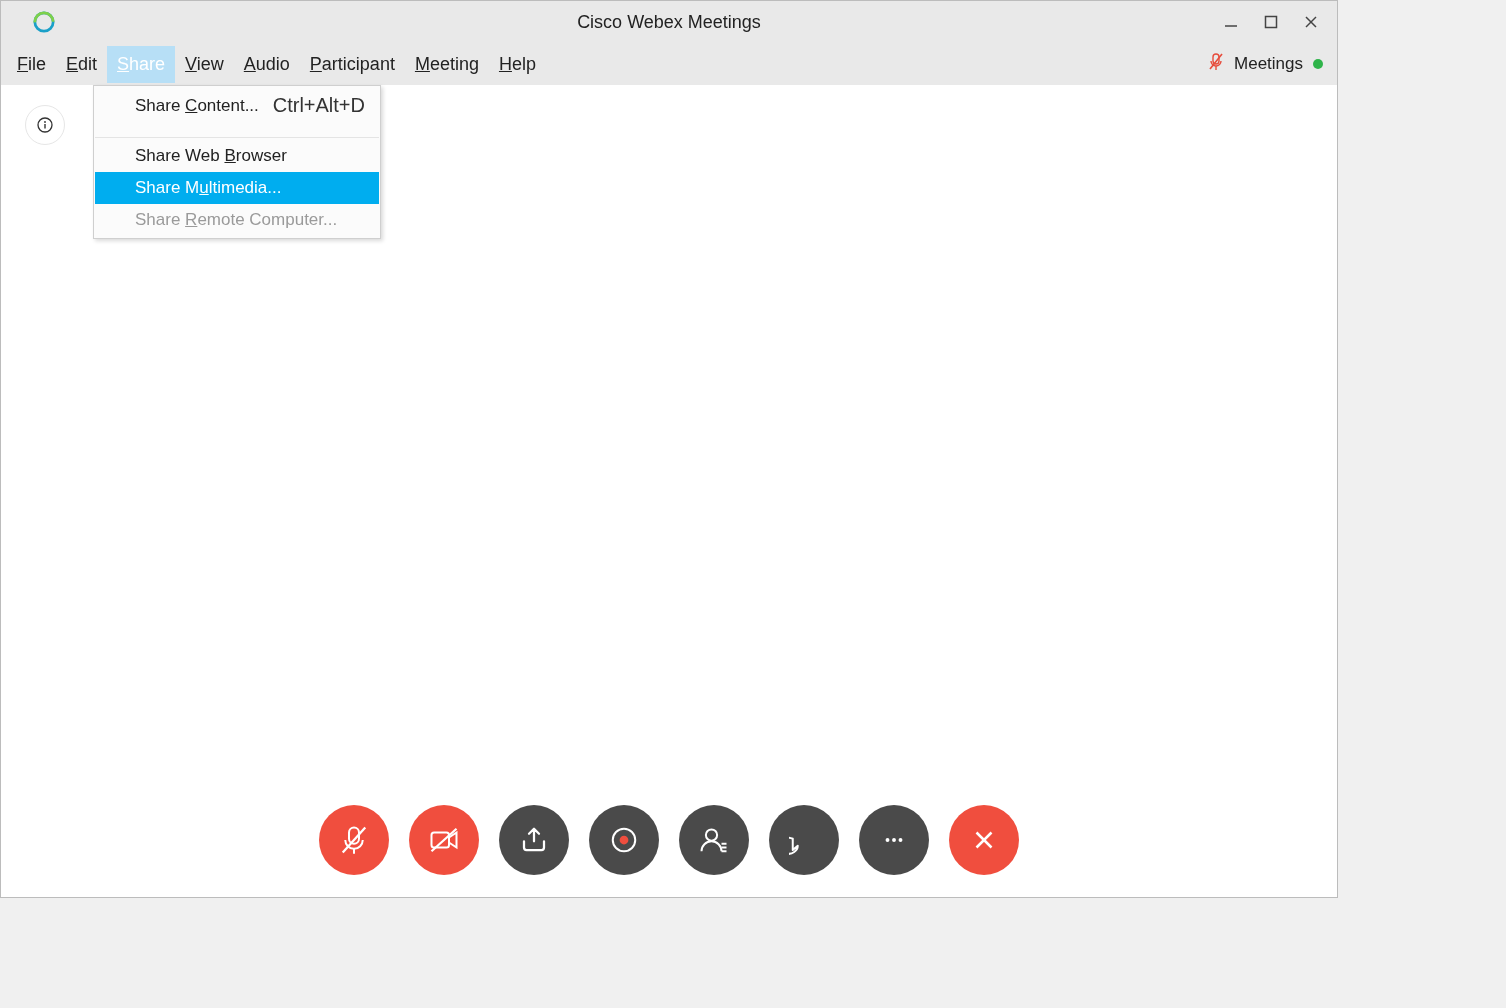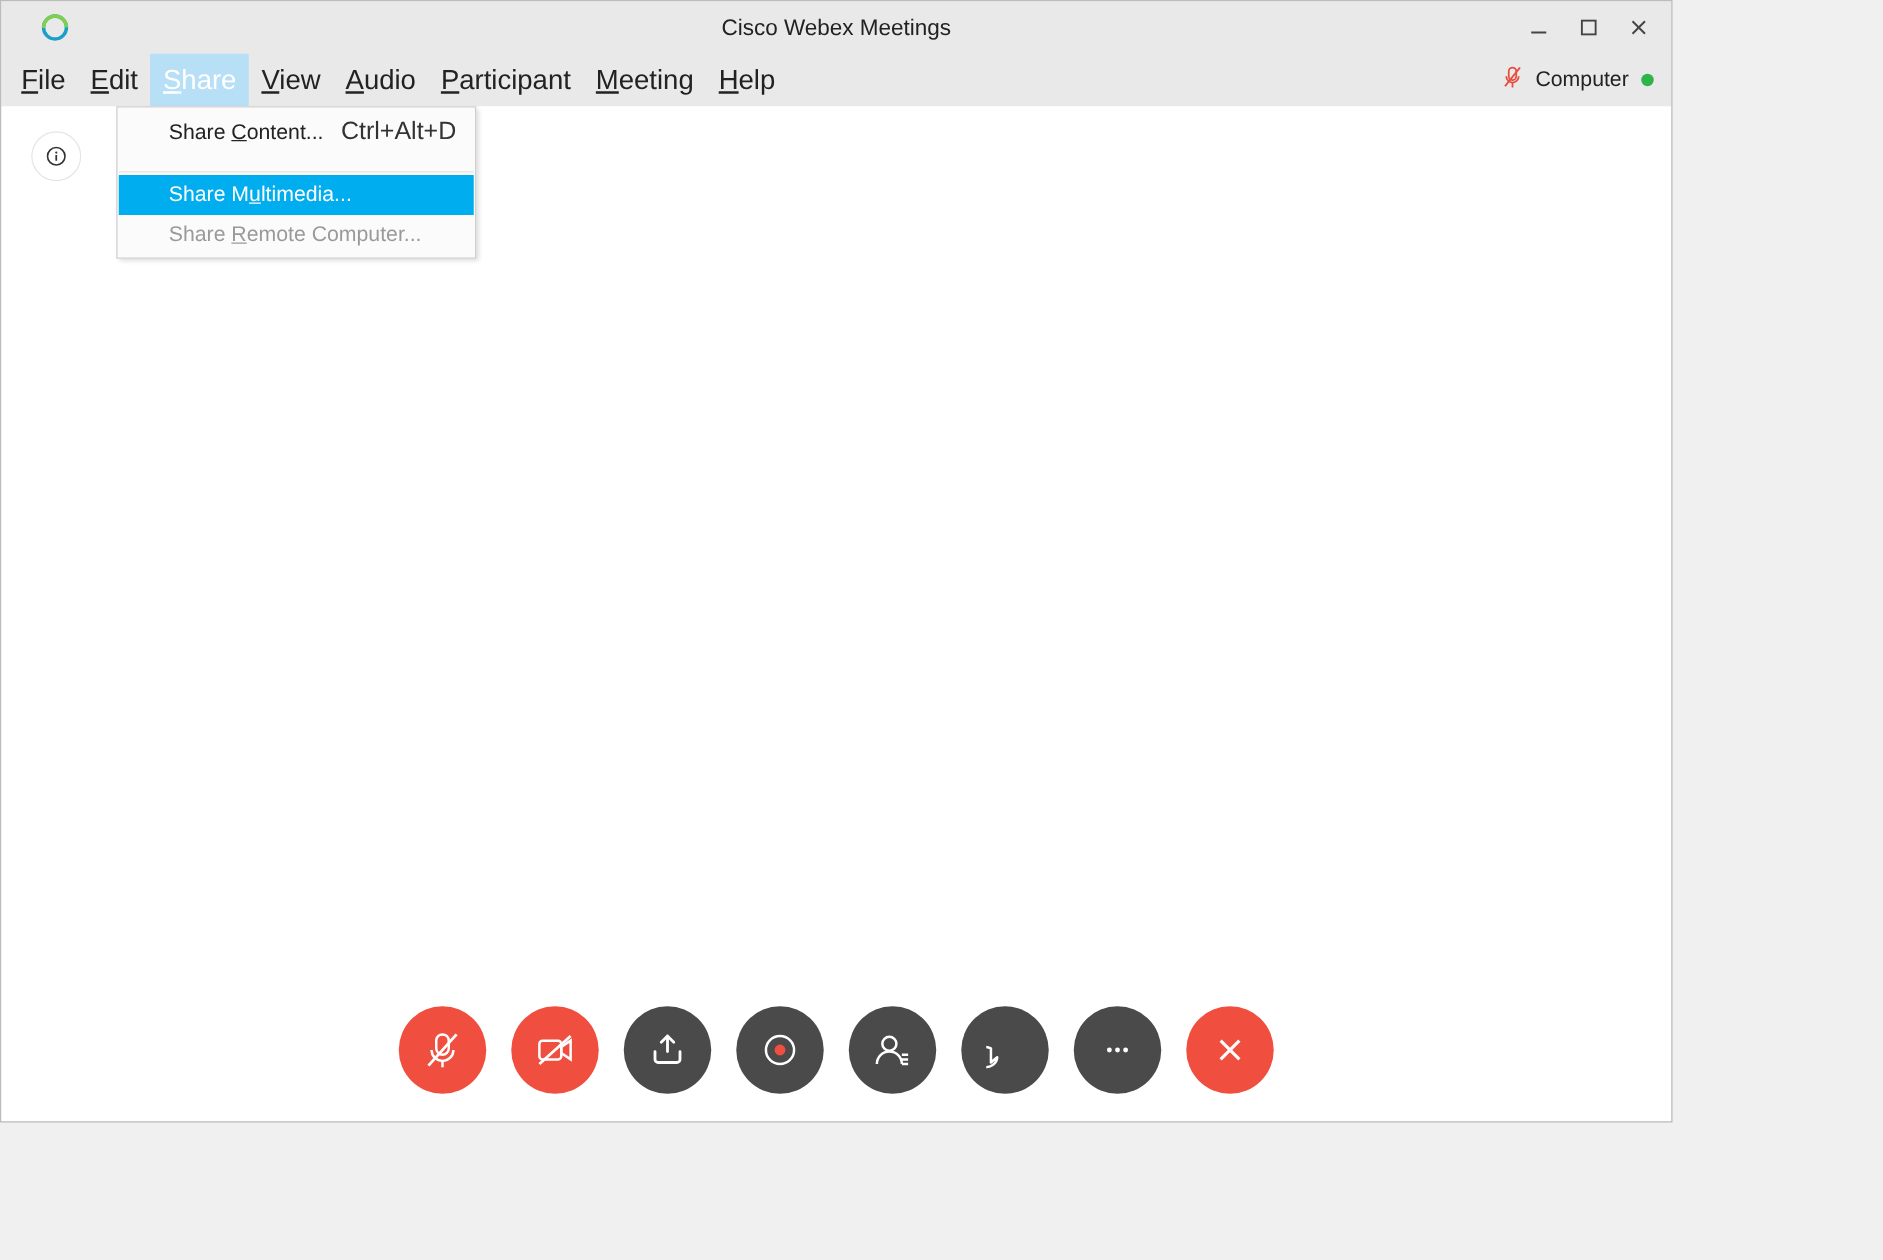--- a/index.html
+++ b/index.html
@@ -55,21 +55,21 @@
   .menu-bar {
     height: 42px;
     display: flex;
     align-items: center;
     padding-left: 6px;
     background: #e9e9e9;
     position: relative;
   }
   .menu-item {
     padding: 8px 10px;
-    font-size: 22px;
+    font-size: 18px;
     color: #222;
     cursor: default;
   }
   .menu-item .u { text-decoration: underline; }
   .menu-item.active {
     background: #b7dff6;
     color: #fff;
   }
   .menu-item.active .label-text, .menu-item.active .u { color: #fff; }
   .status-right {
@@ -201,21 +201,21 @@
 
     <div class="status-right">
       <span>
         <svg width="16" height="18" viewBox="0 0 16 18">
           <rect x="5" y="1" width="6" height="10" rx="3" fill="none" stroke="#e74c3c" stroke-width="1.4"></rect>
           <path d="M3 8 a5 5 0 0 0 10 0" fill="none" stroke="#e74c3c" stroke-width="1.4"></path>
           <line x1="8" y1="13" x2="8" y2="17" stroke="#e74c3c" stroke-width="1.4"></line>
           <line x1="2" y1="16" x2="14" y2="1" stroke="#e74c3c" stroke-width="1.6"></line>
         </svg>
       </span>
-      <span class="status-text">Computer</span>
+      <span class="status-text">Meetings</span>
       <span class="status-dot"></span>
     </div>
   </div>
 
   <div class="content">
     <div class="info-btn">
       <svg width="16" height="16" viewBox="0 0 16 16">
         <circle cx="8" cy="8" r="7" fill="none" stroke="#333" stroke-width="1.3"></circle>
         <circle cx="8" cy="5" r="0.9" fill="#333"></circle>
         <line x1="8" y1="7" x2="8" y2="11.5" stroke="#333" stroke-width="1.4"></line>
@@ -278,20 +278,23 @@
         </svg>
       </div>
     </div>
   </div>
 
   <div class="dropdown">
     <div class="dd-item sep-after">
       <span>Share <span class="u">C</span>ontent...</span>
       <span class="dd-shortcut">Ctrl+Alt+D</span>
     </div>
+    <div class="dd-item">
+      <span>Share Web <span class="u">B</span>rowser</span>
+    </div>
     <div class="dd-item highlight">
       <span>Share M<span class="u">u</span>ltimedia...</span>
     </div>
     <div class="dd-item disabled">
       <span>Share <span class="u">R</span>emote Computer...</span>
     </div>
   </div>
 
 </div>
 

